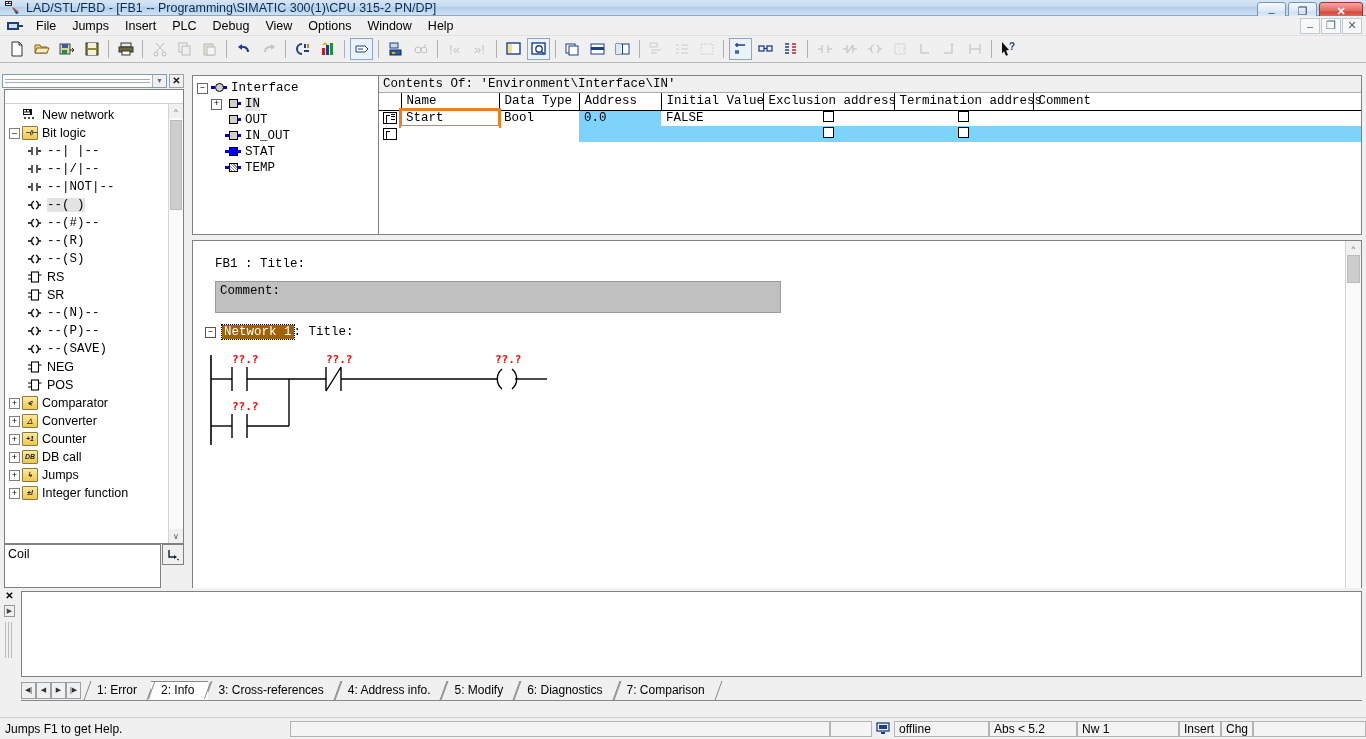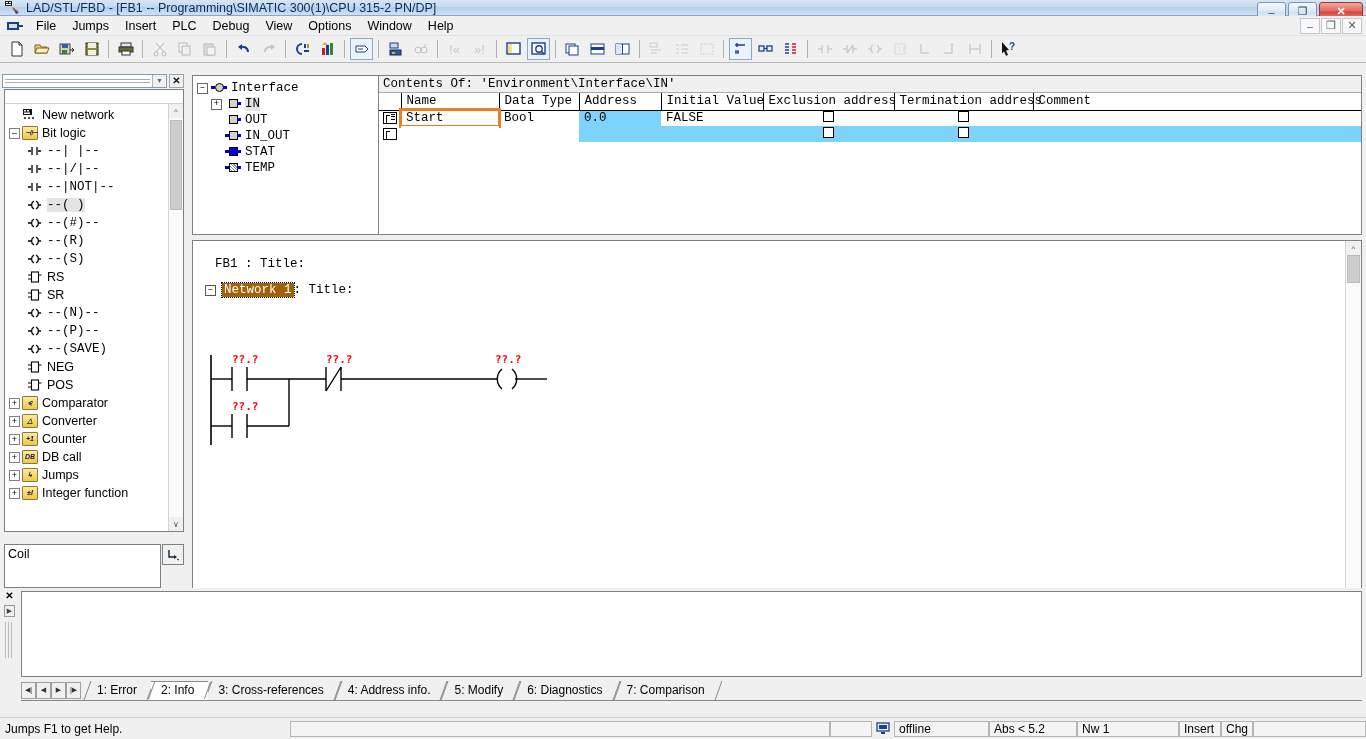--- a/index.html
+++ b/index.html
@@ -155,21 +155,21 @@
     width: 15px; background: #f0f0f0; border-left: 1px solid #d4d4d4;
     display:flex; flex-direction: column;
   }
   .sb-arrow {
     height: 14px; background:#f0f0f0; display:flex; align-items:center;
     justify-content:center; font-size:8px; color:#555;
   }
   .sb-track { flex:1; background:#fafafa; position:relative; }
   .sb-thumb { position:absolute; left:1px; right:1px; background:#cdcdcd; border:1px solid #bbb; }
   #cat-desc {
-    height: 44px; margin: 12px 2px 1px 4px; display:flex;
+    height: 44px; margin: 0 2px 1px 4px; display:flex;
   }
   #cat-desc-box {
     flex:1; border: 1px solid #808080; background:#fff; padding: 2px 3px;
     font-size: 12.5px; color:#000;
   }
   #cat-desc-btn {
     width: 22px; height: 21px; border: 1px solid #808080; background:#f0f0f0;
     margin-left: 1px; display:flex;align-items:center;justify-content:center;
     font-size: 11px; color:#123;
   }
@@ -1004,20 +1004,21 @@
               <td class="shade"></td>
             </tr>
           </tbody>
         </table>
       </div>
     </div>
 
     <div id="code">
       <div id="code-body">
         <div class="codetext" id="fb-title">FB1 : Title:</div>
+        <div class="codetext" id="comment-box">Comment:</div>
         <div class="codetext" id="nw-line">
           <span id="nw-exp">–</span>
           <span id="nw-sel">Network 1</span>
           <span>: Title:</span>
         </div>
 
         <svg id="ladder" width="420" height="110" viewBox="0 0 420 110">
 
           <path d="M12 6 V96" stroke="#000" stroke-width="1.6" fill="none"></path>
 

